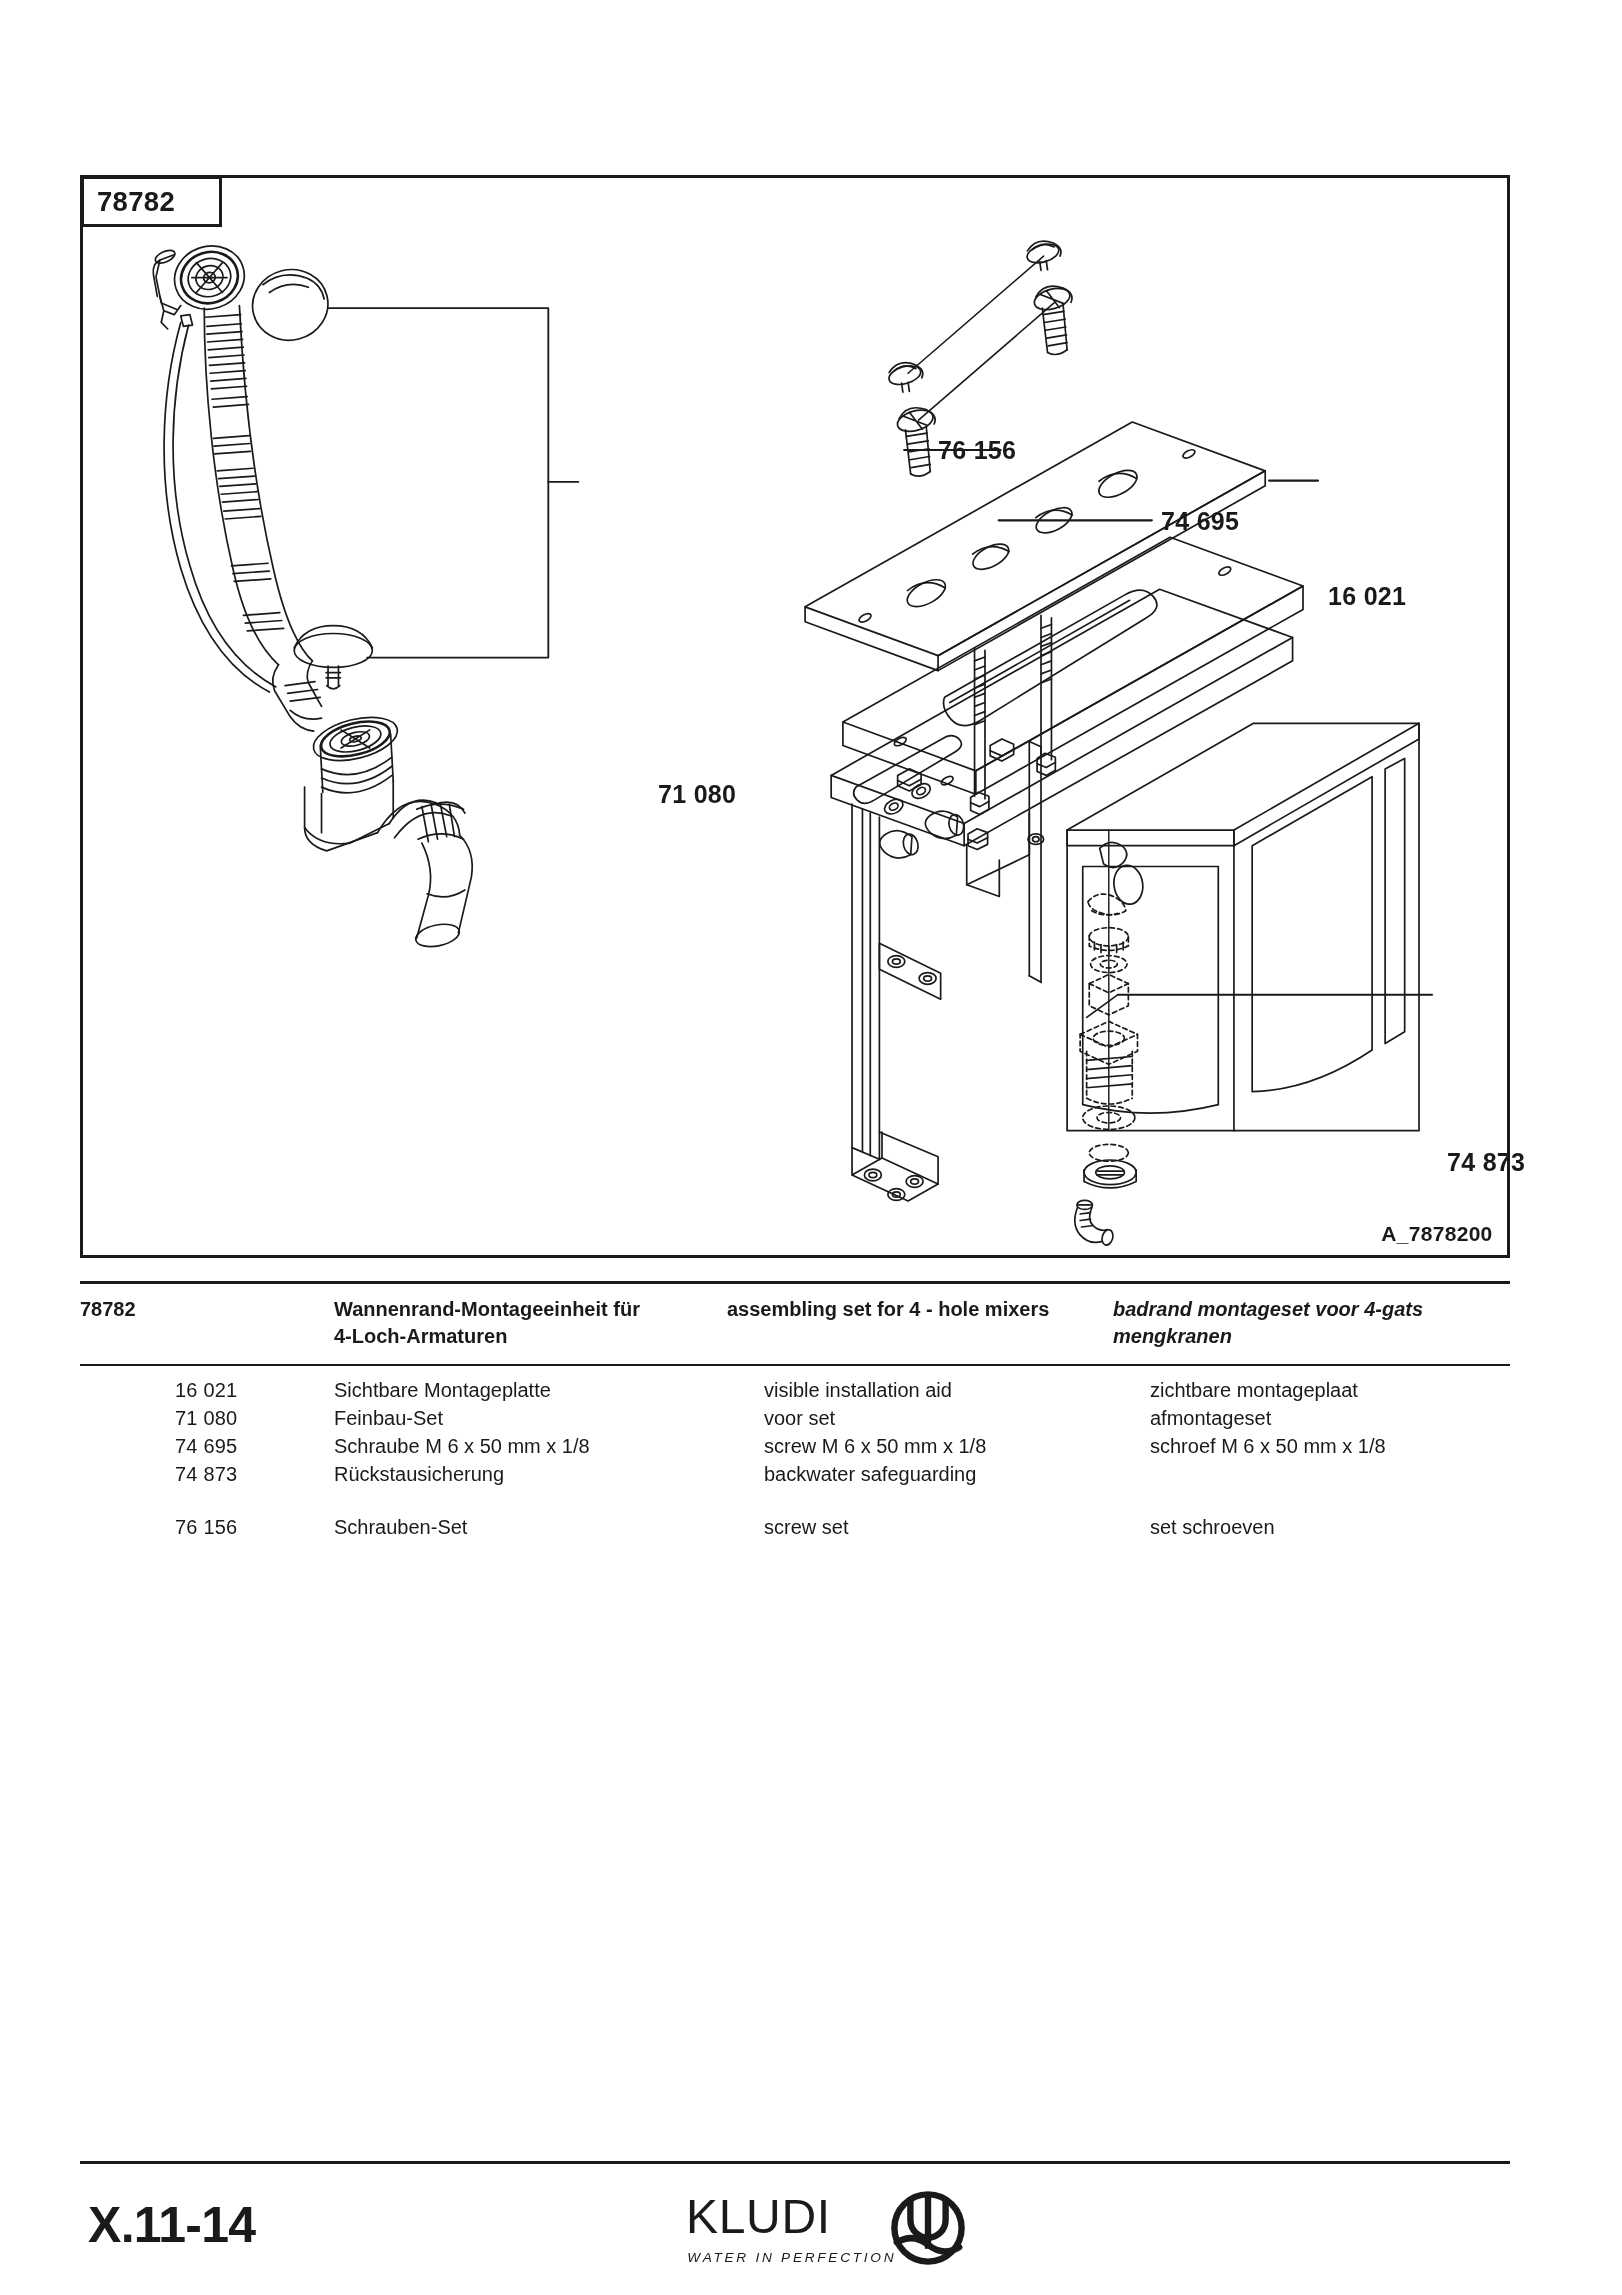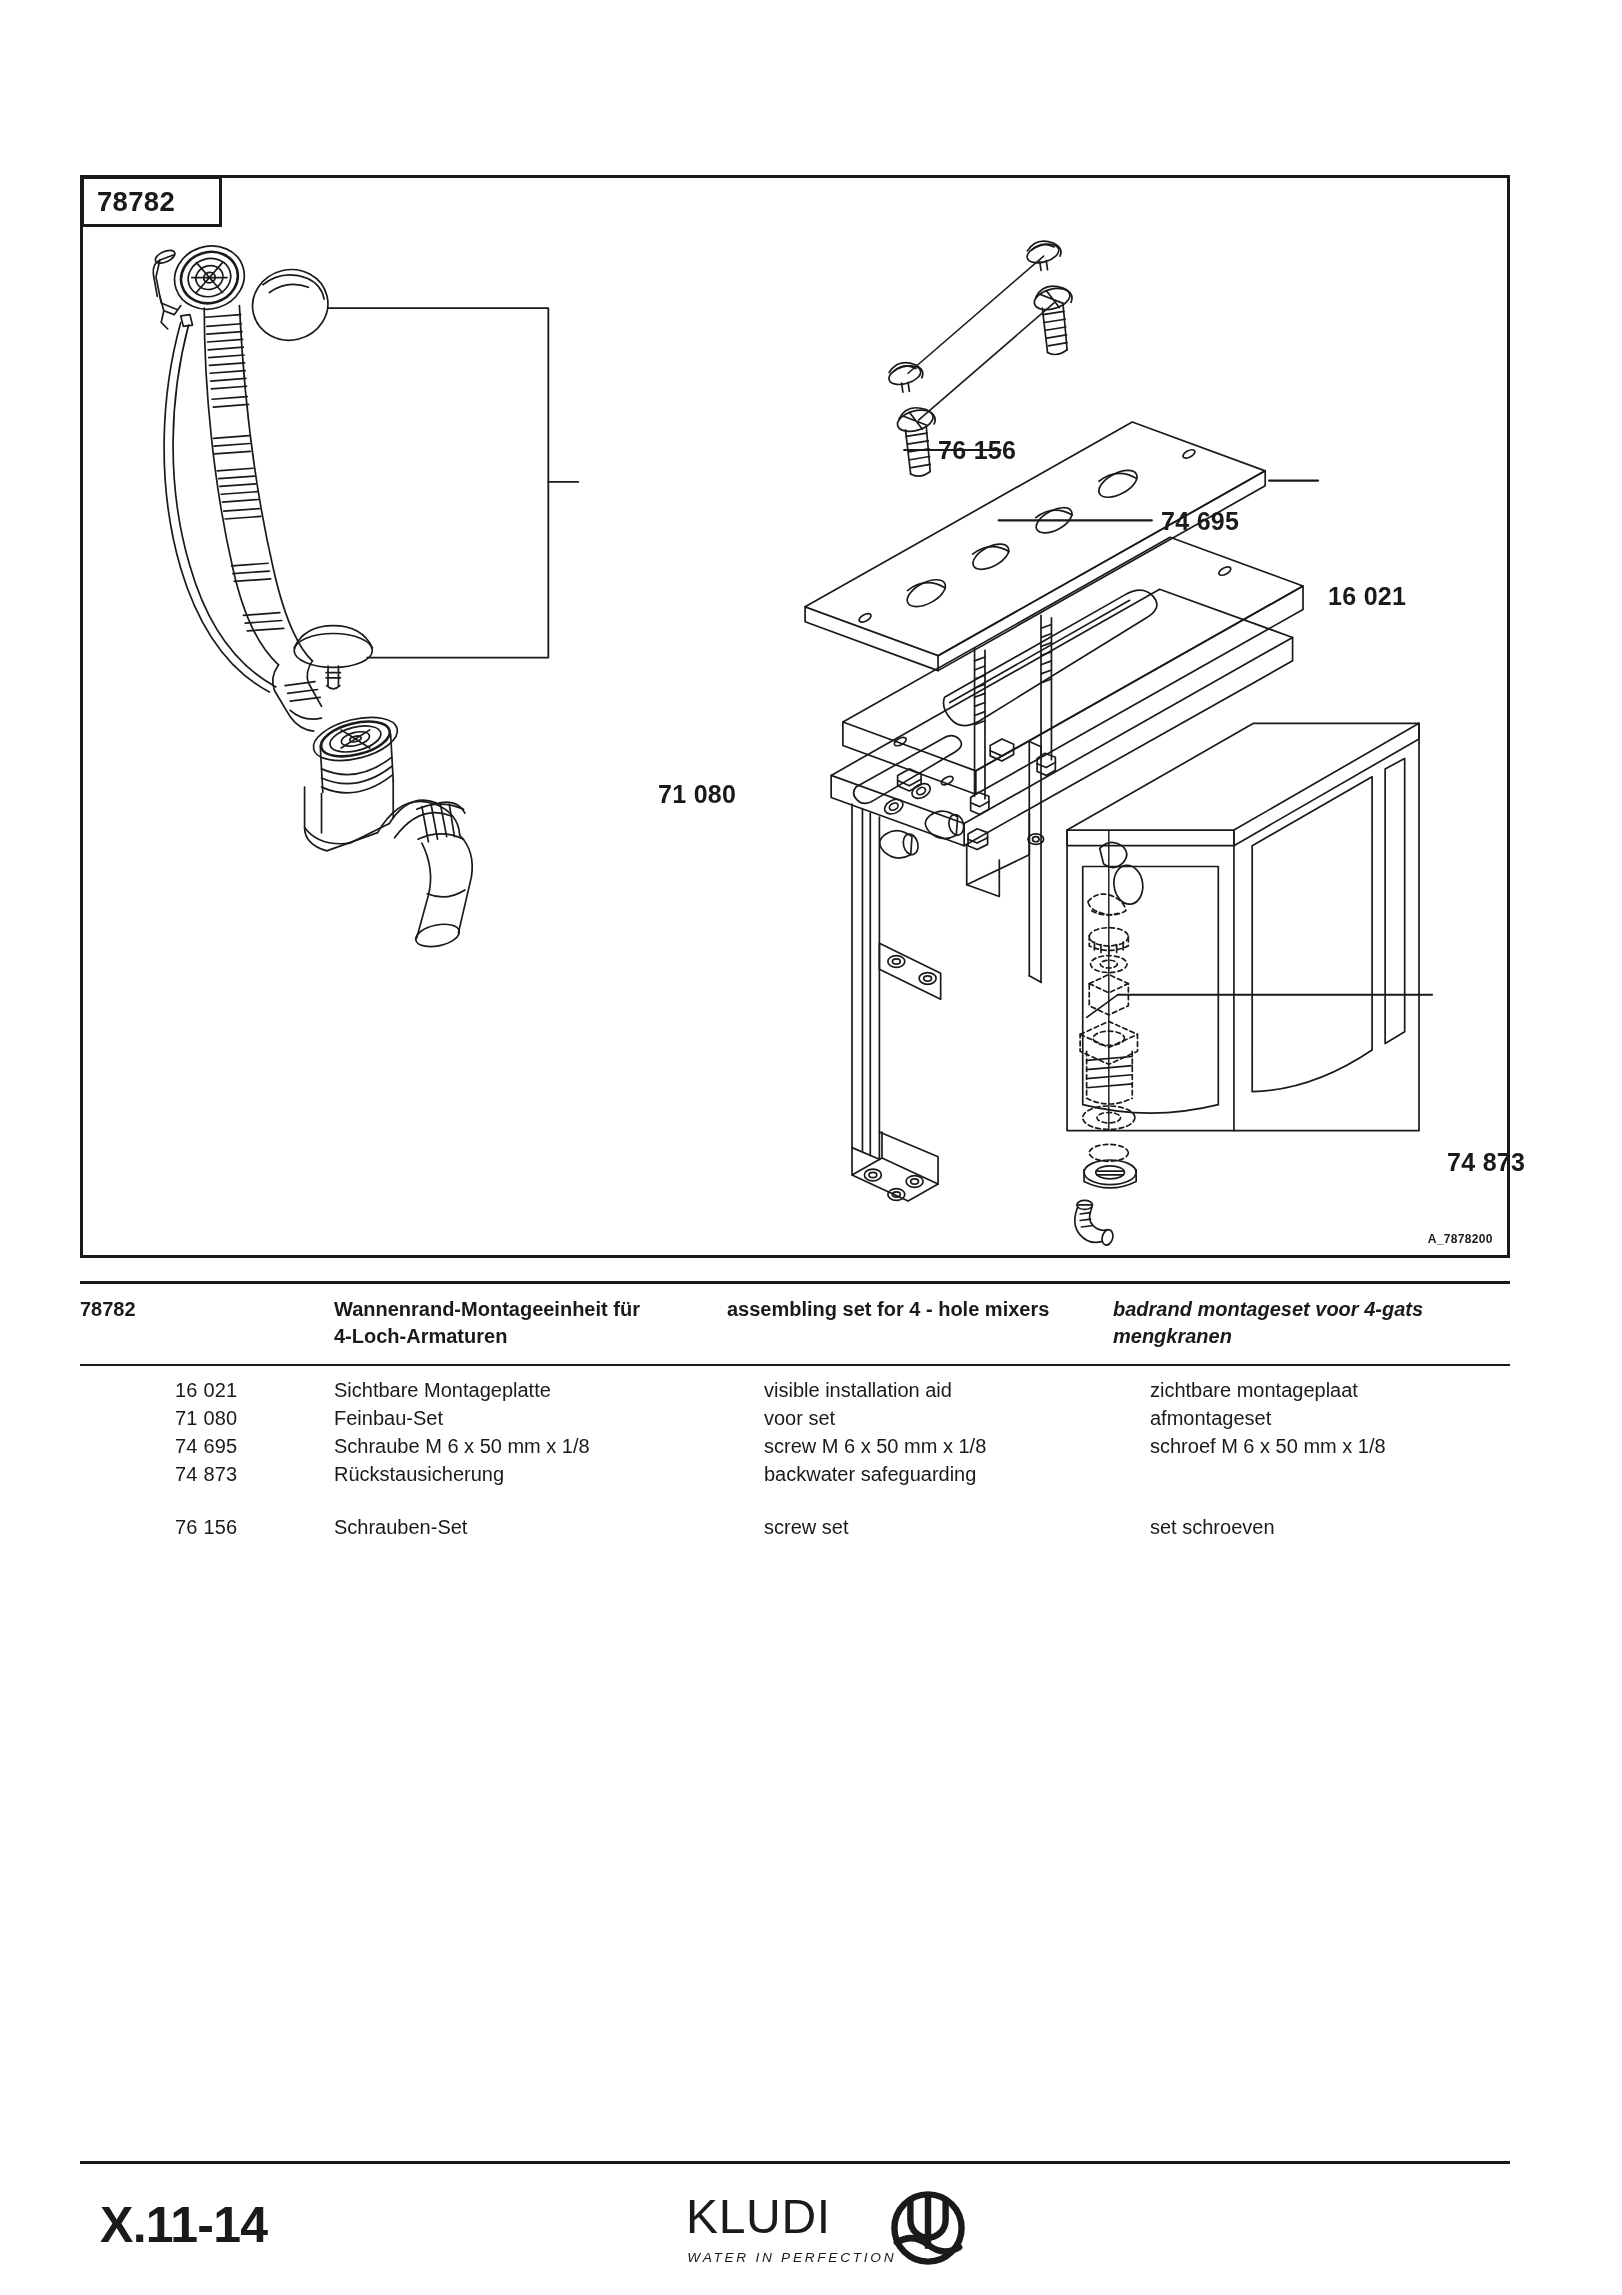--- a/index.html
+++ b/index.html
@@ -42,21 +42,21 @@
   }
   #sheet-number-box .txt {
     font-size: 27.5px;
     font-weight: bold;
     letter-spacing: 0.3px;
   }
   #drawing-code {
     position: absolute;
     right: 14.4px;
     bottom: 9.2px;
-    font-size: 12px;
+    font-size: 21px;
     font-weight: bold;
     letter-spacing: 0.3px;
   }
 
   
   #tech-svg {
     position: absolute;
     left: 0;
     top: 0;
     width: 100%;
@@ -141,21 +141,21 @@
   #footer-rule {
     position: absolute;
     left: 80px;
     top: 2161px;
     width: 1430px;
     height: 3.3px;
     background: #1a1a1a;
   }
   #page-number {
     position: absolute;
-    left: 100px;
+    left: 88px;
     top: 2196px;
     font-size: 50px;
     font-weight: bold;
     letter-spacing: -0.7px;
   }
   #brand-logo {
     position: absolute;
     left: 686px;
     top: 2193px;
     width: 308px;

